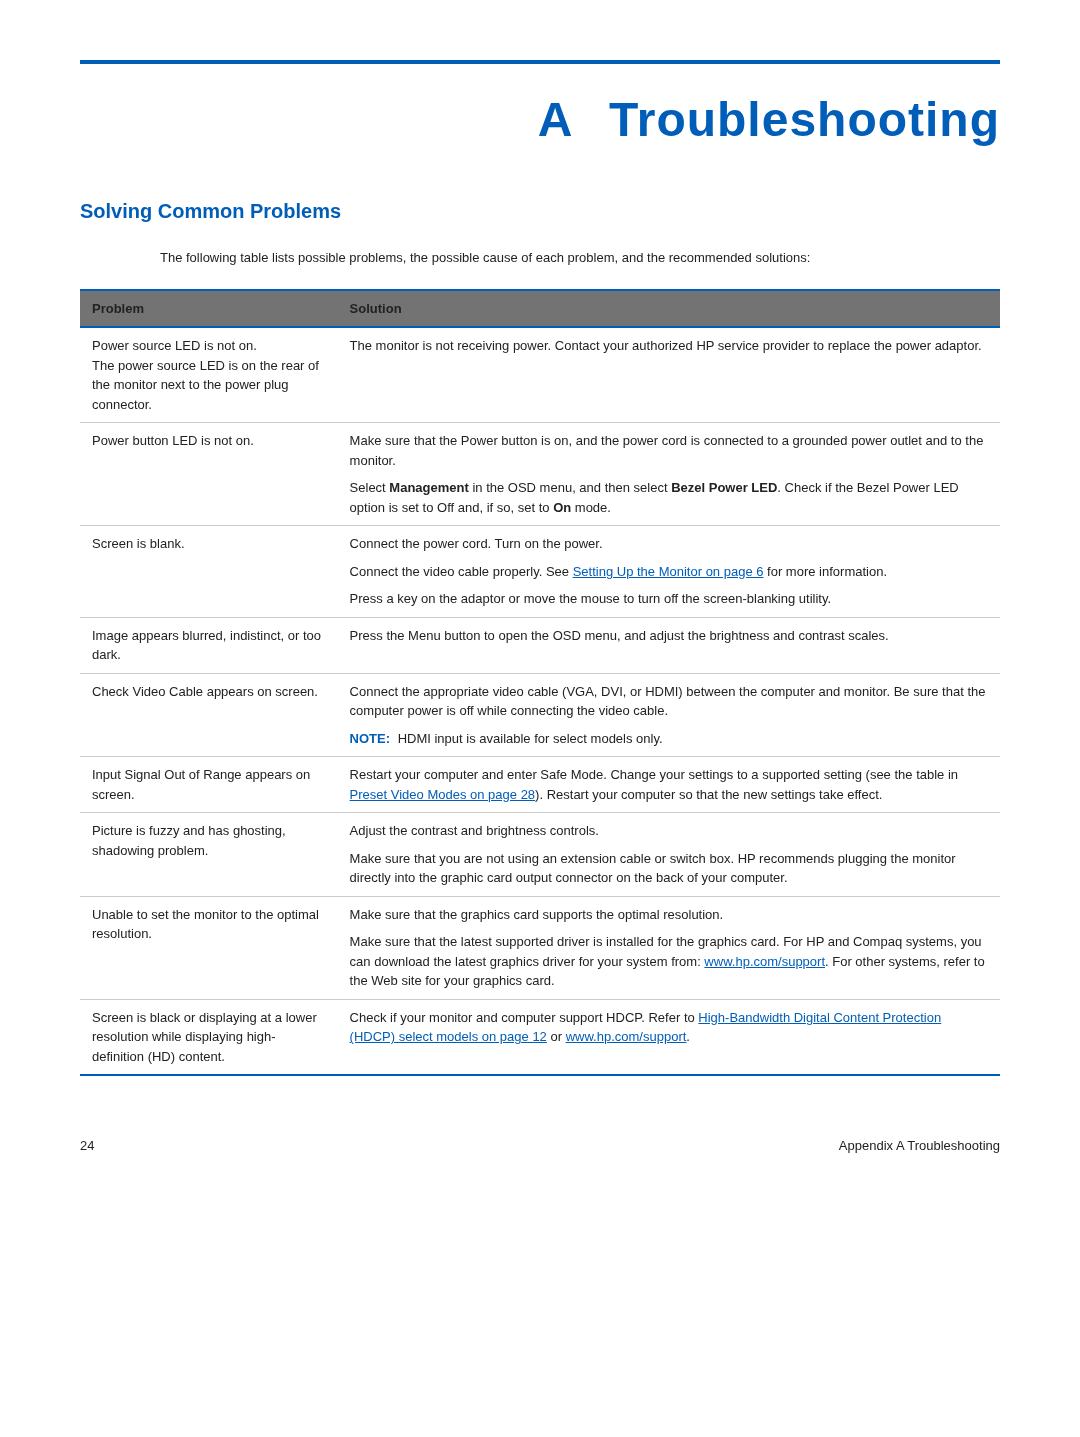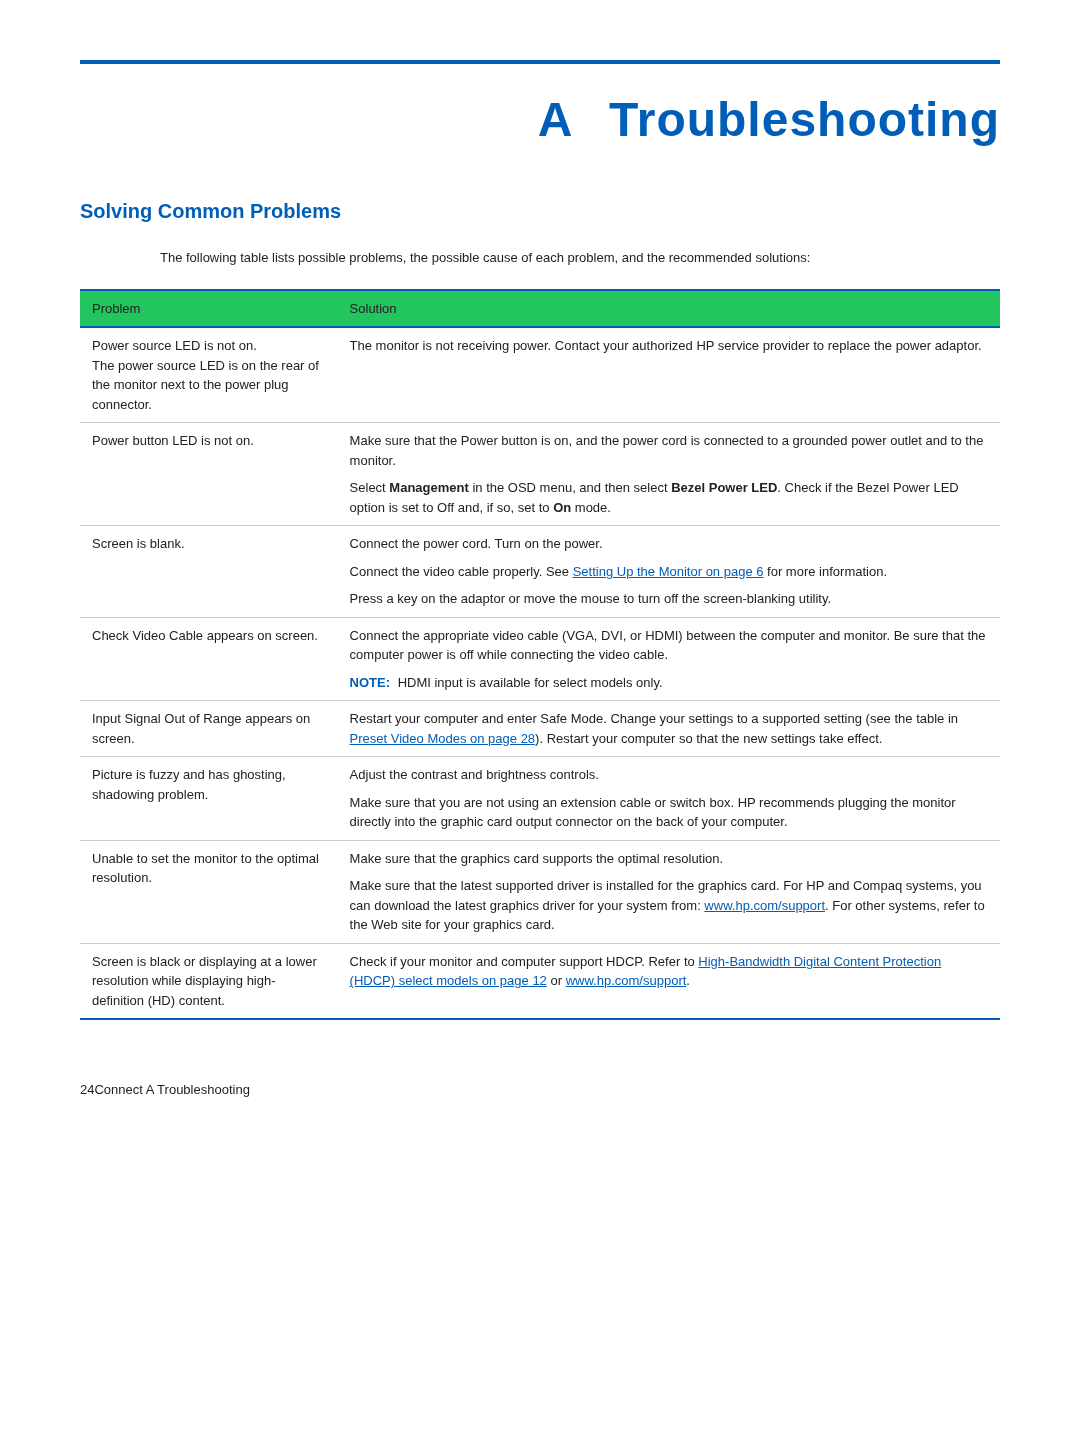--- a/index.html
+++ b/index.html
@@ -52,25 +52,25 @@
       border-collapse: collapse;
       margin-bottom: 40px;
     }
 
     table.problems-table thead tr {
       border-top: 2px solid #005eb8;
       border-bottom: 2px solid #005eb8;
     }
 
     table.problems-table th {
-      font-weight: normal;
+      font-weight: bold;
       font-size: 13px;
       padding: 8px 12px;
       text-align: left;
-      background: #22c55e;
+      background: #737373;
     }
 
     table.problems-table td {
       padding: 8px 12px;
       vertical-align: top;
       font-size: 13px;
       line-height: 1.5;
     }
 
     table.problems-table tr {
@@ -108,21 +108,22 @@
       color: #005eb8;
       margin-right: 4px;
     }
 
     .page-footer {
       margin-top: 60px;
       font-size: 13px;
       color: #222;
       display: flex;
       align-items: center;
-      gap: 0;
+      gap: 25px;
+      justify-content: space-between;
     }
 
     .footer-page-num {
       font-weight: normal;
     }
   </style>
 </head>
 <body>
 
 <div class="page-header">
@@ -158,20 +159,26 @@
       </tr>
       <tr>
         <td class="col-problem" style="white-space: pre-wrap;">Screen is blank.</td>
         <td class="col-solution">
           <div class="solution-block">Connect the power cord. Turn on the power.</div>
           <div class="solution-block"><span>Connect the video cable properly. See </span><a href="#">Setting Up the Monitor on page 6</a><span> for more information.</span></div>
           <div class="solution-block">Press a key on the adaptor or move the mouse to turn off the screen-blanking utility.</div>
         </td>
       </tr>
       <tr>
+        <td class="col-problem" style="white-space: pre-wrap;">Image appears blurred, indistinct, or too dark.</td>
+        <td class="col-solution">
+          <div class="solution-block">Press the Menu button to open the OSD menu, and adjust the brightness and contrast scales.</div>
+        </td>
+      </tr>
+      <tr>
         <td class="col-problem" style="white-space: pre-wrap;">Check Video Cable appears on screen.</td>
         <td class="col-solution">
           <div class="solution-block">Connect the appropriate video cable (VGA, DVI, or HDMI) between the computer and monitor. Be sure that the computer power is off while connecting the video cable.</div>
           <div class="solution-block"><span class="note-label">NOTE:   </span><span>HDMI input is available for select models only.</span></div>
         </td>
       </tr>
       <tr>
         <td class="col-problem" style="white-space: pre-wrap;">Input Signal Out of Range appears on screen.</td>
         <td class="col-solution">
           <div class="solution-block"><span>Restart your computer and enter Safe Mode. Change your settings to a supported setting (see the table in </span><a href="#">Preset Video Modes on page 28</a><span>). Restart your computer so that the new settings take effect.</span></div>
@@ -195,14 +202,14 @@
         <td class="col-problem" style="white-space: pre-wrap;">Screen is black or displaying at a lower resolution while displaying high-definition (HD) content.</td>
         <td class="col-solution">
           <div class="solution-block"><span>Check if your monitor and computer support HDCP. Refer to </span><a href="#">High-Bandwidth Digital Content Protection (HDCP) select models on page 12</a><span> or </span><a href="#">www.hp.com/support</a><span>.</span></div>
         </td>
       </tr>
     </tbody>
 </table>
 
 <div class="page-footer">
   <span class="footer-page-num">24</span>
-  <span>Connect A   Troubleshooting</span>
+  <span>Appendix A   Troubleshooting</span>
 </div>
 
 </body></html>

